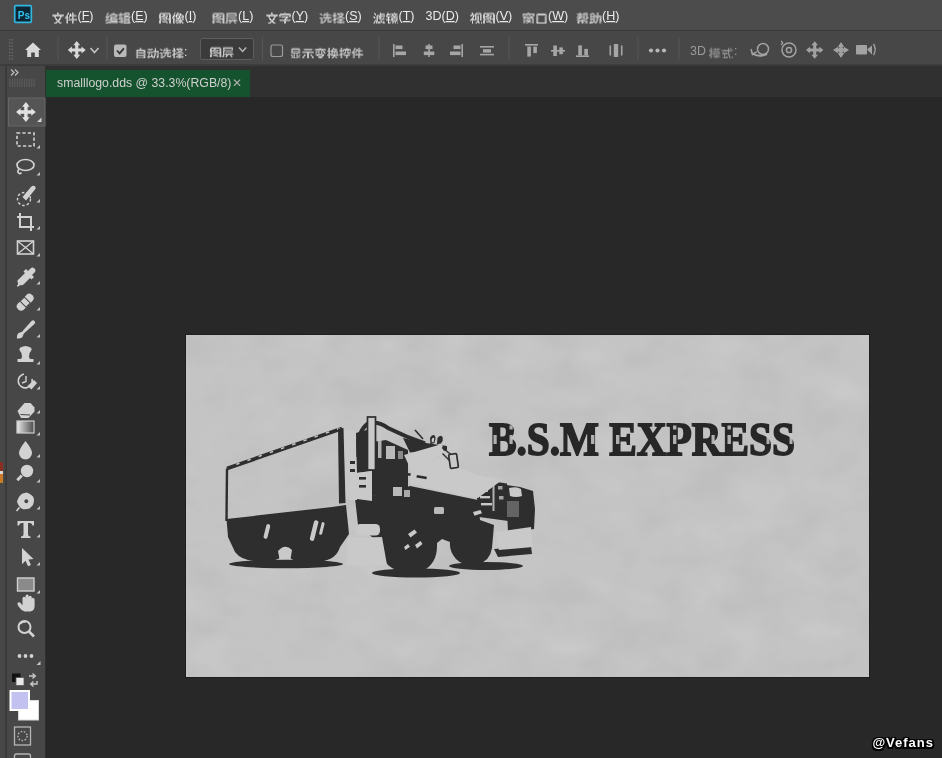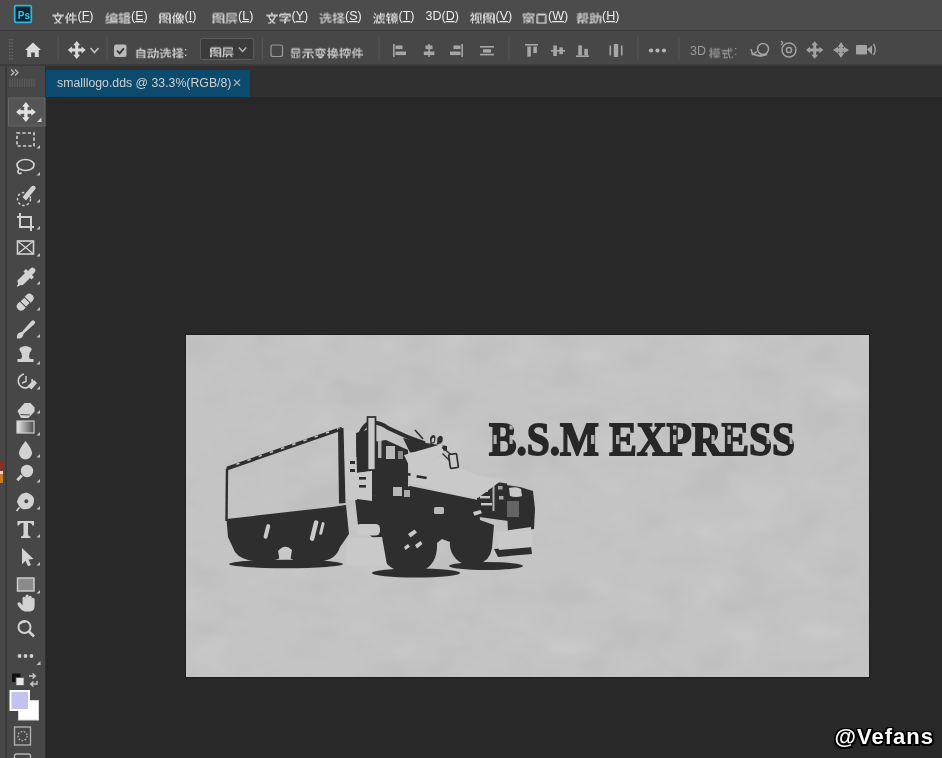--- a/index.html
+++ b/index.html
@@ -1,18 +1,18 @@
 <!DOCTYPE html>
 <html><head><meta charset="utf-8"><style>
 html,body{margin:0;padding:0;width:942px;height:758px;overflow:hidden;background:#282828;font-family:"Liberation Sans",sans-serif}
 #tabbar{position:absolute;left:46px;top:66px;width:896px;height:31px;background:#303030}
-#tab{position:absolute;left:0;top:4px;width:204px;height:27px;background:#0c4a6e;color:#cfcfcf;font-size:12.3px;line-height:27px;white-space:nowrap}
+#tab{position:absolute;left:0;top:4px;width:204px;height:27px;background:#14532d;color:#cfcfcf;font-size:12.3px;line-height:27px;white-space:nowrap}
 #tab span.x{color:#b0b0b0;position:absolute;left:186px;top:0;font-size:12px}
 #toolcol{position:absolute;left:0;top:66px;width:46px;height:692px;background:#474747}
-#wm{position:absolute;right:8px;bottom:8px;color:#fff;font-size:22px;font-weight:bold;letter-spacing:1px;
+#wm{position:absolute;right:8px;bottom:8px;color:#fff;font-size:13px;font-weight:bold;letter-spacing:1px;
   text-shadow:-1.5px -1.5px 0 #000,1.5px -1.5px 0 #000,-1.5px 1.5px 0 #000,1.5px 1.5px 0 #000, 0 2px 0 #000, 2px 0 0 #000}
 </style></head><body>
 <svg width="942" height="66" viewBox="0 0 942 66" style="position:absolute;left:0;top:0">
     <symbol id="c0" overflow="visible">
       <path d="M7 4h1v1h-1zM1 6h1v1h-1zM1 7h1v1h-1zM12 7h1v1h-1zM8 9h1v1h-1zM10 14h1v1h-1z" fill-opacity="0.45"></path>
       <path d="M6 4h1v1h-1zM6 5h2v1h-2zM2 6h4v1h-4zM8 6h5v1h-5zM2 7h1v1h-1zM4 7h6v1h-6zM11 7h1v1h-1zM3 8h2v1h-2zM9 8h2v1h-2zM4 10h1v1h-1zM9 10h1v1h-1zM6 11h2v1h-2zM5 13h2v1h-2zM8 13h1v1h-1zM3 14h1v1h-1zM5 14h1v1h-1zM8 14h1v1h-1z" fill-opacity="0.8"></path>
       <path d="M6 6h2v1h-2zM3 7h1v1h-1zM10 7h1v1h-1zM4 9h1v1h-1zM9 9h1v1h-1zM5 10h1v1h-1zM8 10h1v1h-1zM5 11h1v1h-1zM8 11h1v1h-1zM6 12h2v1h-2zM7 13h1v1h-1zM4 14h1v1h-1zM9 14h1v1h-1z"></path>
     </symbol>
     <symbol id="c1" overflow="visible">
       <path d="M9 4h1v1h-1zM9 5h1v1h-1zM5 6h1v1h-1zM7 6h1v1h-1zM10 6h2v1h-2zM12 7h1v1h-1zM1 8h1v1h-1zM9 8h1v1h-1zM4 9h2v1h-2zM9 9h1v1h-1zM2 10h1v1h-1zM5 10h3v1h-3zM10 10h3v1h-3zM2 11h1v1h-1zM4 11h1v1h-1zM2 12h1v1h-1zM9 12h1v1h-1zM2 13h1v1h-1zM9 13h1v1h-1zM2 14h1v1h-1zM9 14h1v1h-1z" fill-opacity="0.45"></path>

